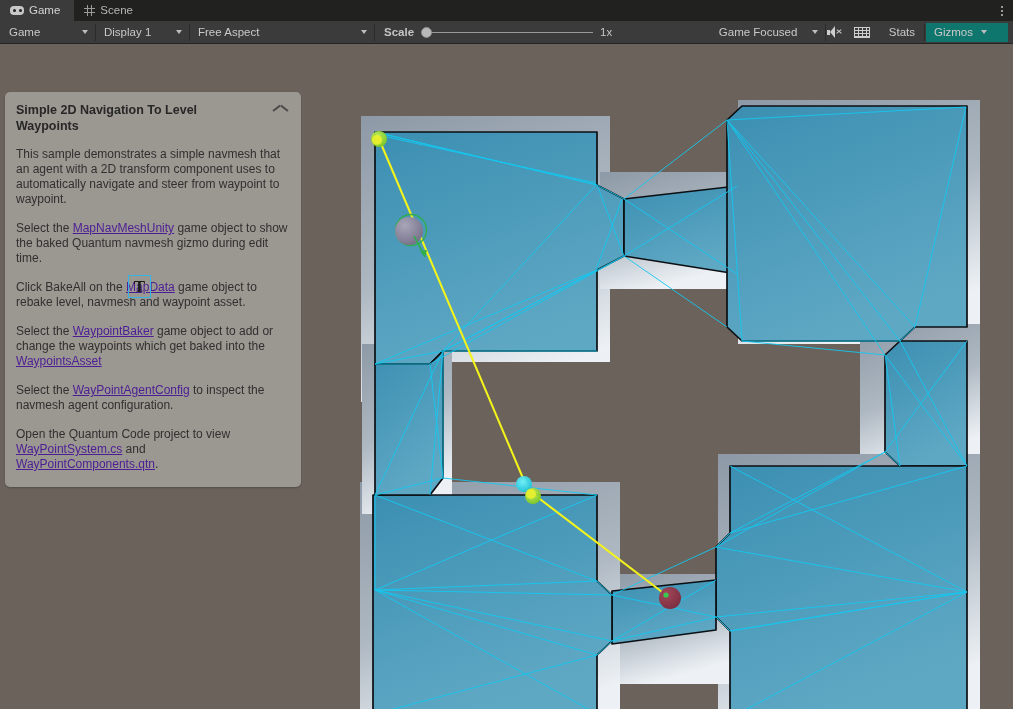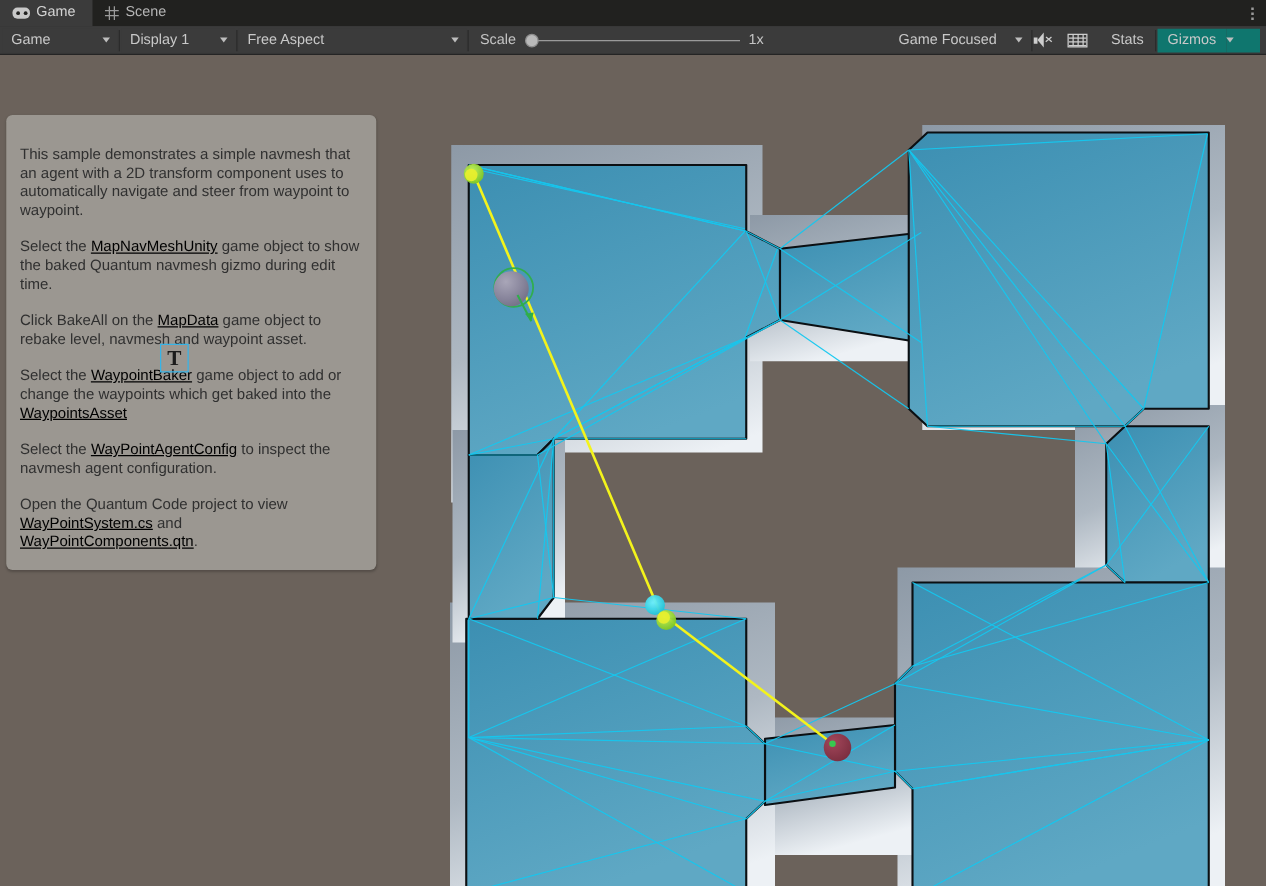--- a/index.html
+++ b/index.html
@@ -90,21 +90,21 @@
   }
   .dd-game { width: 92px; }
   .dd-display { width: 91px; }
   .dd-aspect { width: 182px; }
   .dd-playmode { width: 112px; }
 
   .scale-group {
     display: flex; align-items: center; gap: 7px;
     padding: 0 8px; height: 19px;
   }
-  .scale-label { color: #c4c4c4; }
+  .scale-label { color: #c4c4c4; font-weight: bold; }
   .slider {
     position: relative; width: 172px; height: 13px; display: flex; align-items: center;
     cursor: default;
   }
   .slider .track {
     position: absolute; left: 0; right: 0; top: 6px; height: 1px; background: #9a9a9a;
   }
   .slider .knob {
     position: absolute; left: 0px; top: 1px;
     width: 11px; height: 11px; border-radius: 50%;
@@ -180,21 +180,21 @@
   }
   .chevron-up::before, .chevron-up::after {
     content: ""; position: absolute; top: 5px; width: 9px; height: 1.8px; background: #4a4a4a;
   }
   .chevron-up::before { left: 0; transform: rotate(-38deg); transform-origin: left center; }
   .chevron-up::after  { right: 0; transform: rotate(38deg); transform-origin: right center; }
 
   .info-body { margin-top: 13px; }
   .info-para { margin-bottom: 14px; color: #303030; }
   .info-para:last-child { margin-bottom: 1px; }
-  .lnk { color: #000000; text-decoration: underline; cursor: pointer; }
+  .lnk { color: #4c1d95; text-decoration: underline; cursor: pointer; }
 
   
   .ibeam {
     position: absolute; left: 128px; top: 231px;
     width: 23px; height: 23px;
     border: 1px solid #36b4e8;
     background: transparent;
     display: flex; align-items: center; justify-content: center;
     color: #1c1c1c; font-family: "Liberation Serif", serif;
     font-size: 17px; font-weight: bold; line-height: 1;
@@ -575,20 +575,24 @@
 
       <g>
         <circle cx="411" cy="186" r="15.5" fill="none" stroke="#2fae4a" stroke-width="1.4" opacity="0.95"></circle>
         <circle cx="409" cy="187" r="14" fill="url(#agentg)"></circle>
         <path d="M 414 192 L 425 213" stroke="#2fae4a" stroke-width="1.6" fill="none"></path>
         <path d="M 425 213 L 420 207 L 427 206 Z" fill="#2fae4a"></path>
       </g>
     </svg>
 
     <div class="info-panel">
+      <div class="info-head">
+        <div class="info-title">Simple 2D Navigation To Level Waypoints</div>
+        <div class="chevron-up"></div>
+      </div>
       <div class="info-body" id="info-body">
           <div class="info-para">This sample demonstrates a simple navmesh that an agent with a 2D transform component uses to automatically navigate and steer from waypoint to waypoint.</div>
           <div class="info-para">Select the <span class="lnk">MapNavMeshUnity</span> game object to show the baked Quantum navmesh gizmo during edit time.</div>
           <div class="info-para">Click BakeAll on the <span class="lnk">MapData</span> game object to rebake level, navmesh and waypoint asset.</div>
           <div class="info-para">Select the <span class="lnk">WaypointBaker</span> game object to add or change the waypoints which get baked into the <span class="lnk">WaypointsAsset</span></div>
           <div class="info-para">Select the <span class="lnk">WayPointAgentConfig</span> to inspect the navmesh agent configuration.</div>
           <div class="info-para">Open the Quantum Code project to view <span class="lnk">WayPointSystem.cs</span> and <span class="lnk">WayPointComponents.qtn</span>.</div>
         </div>
     </div>
 

